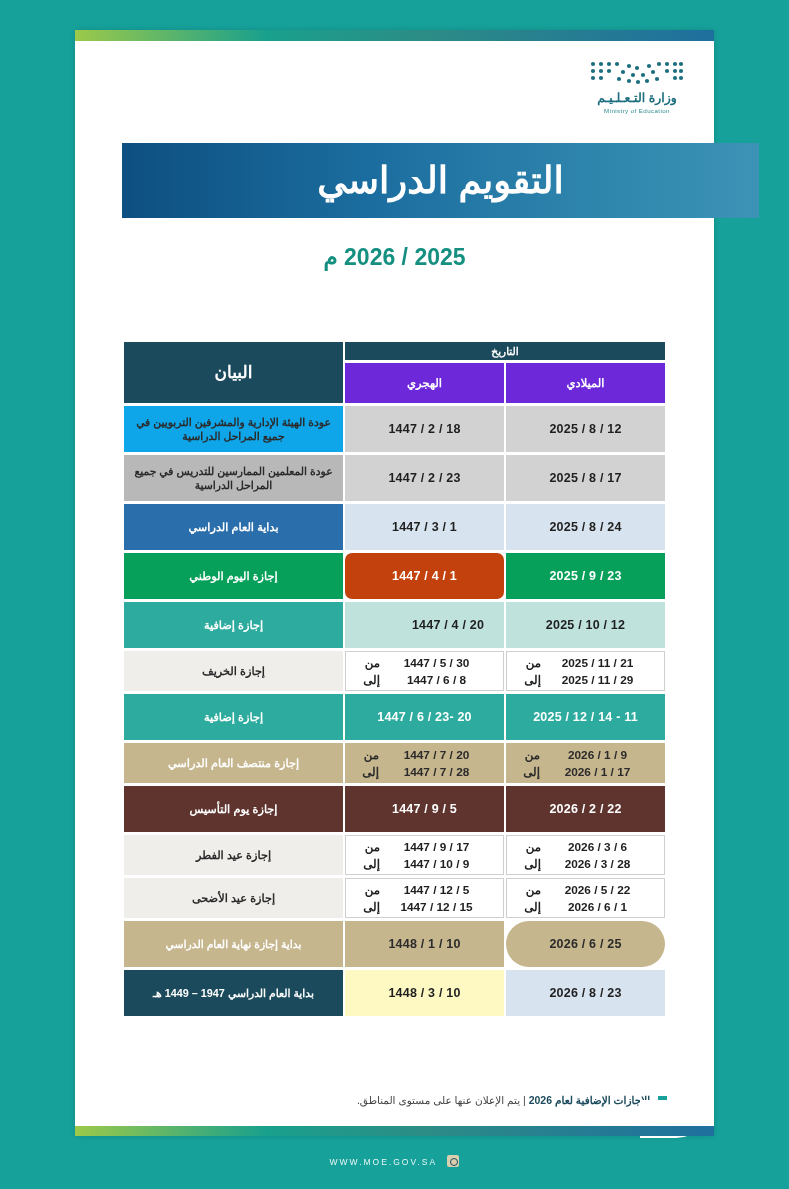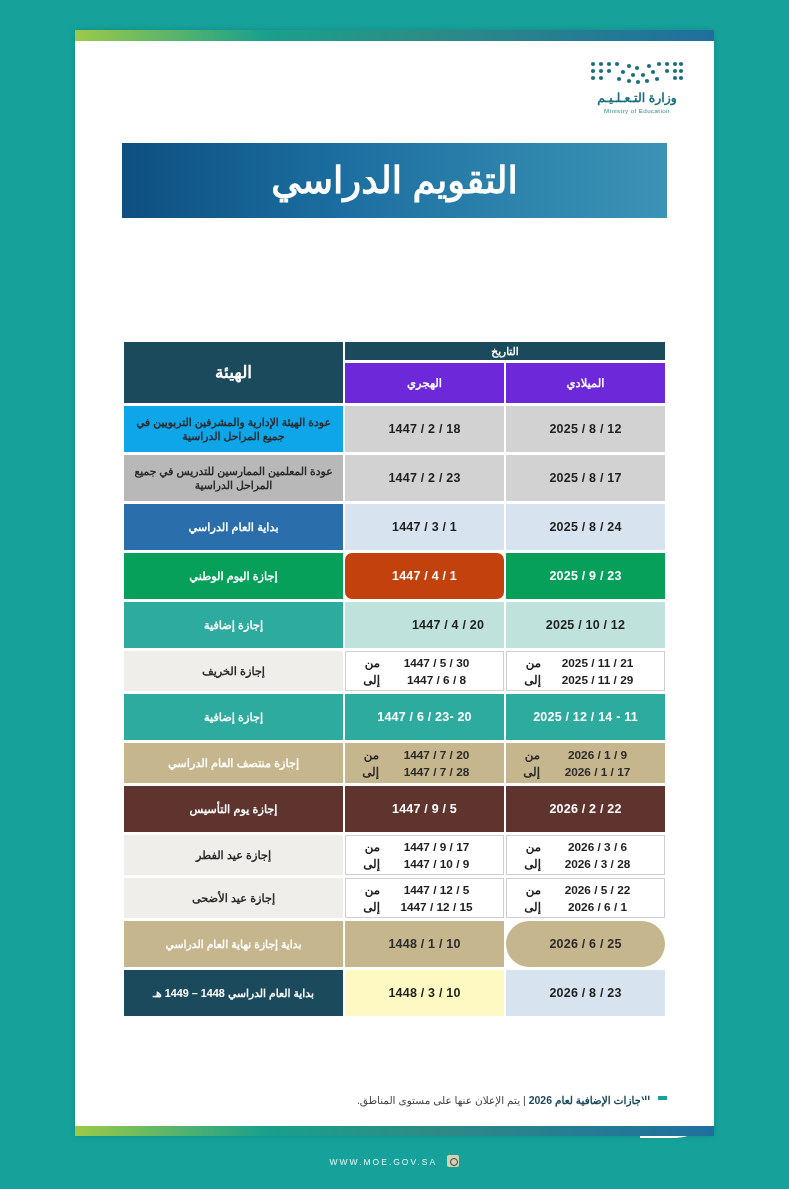--- a/index.html
+++ b/index.html
@@ -70,21 +70,21 @@
     color: #2e8b92;
     font-size: 6.2px;
     letter-spacing: 0.4px;
     display: block;
     margin-top: 1px;
   }
   
   #title-banner {
     position: absolute;
     left: 122px; top: 143px;
-    width: 545px; height: 75px;
+    width: 637px; height: 75px;
     background: linear-gradient(to right, #0d4f80 0%, #1c6ea0 40%, #2f86ad 75%, #3c93b6 100%);
     display: flex; align-items: center; justify-content: center;
   }
   #title-banner .t {
     color: #ffffff;
     font-size: 37px;
     font-weight: bold;
     letter-spacing: 0.5px;
   }
   
@@ -265,27 +265,28 @@
     </svg>
     <span class="ar">وزارة التـعـلـيـم</span>
     <span class="en">Ministry of Education</span>
   </div>
 
   <div id="title-banner">
     <span class="t">التقويم الدراسي</span>
   </div>
 
   <div id="years">
+    <div>2025 / 2026 م</div>
   </div>
 
   <table id="tbl">
     <thead>
       <tr>
         <td class="hdr-date" colspan="2">التاريخ</td>
-        <td class="hdr-bayan c-bayan" rowspan="2">الهيئة</td>
+        <td class="hdr-bayan c-bayan" rowspan="2">البيان</td>
       </tr>
       <tr>
         <td class="hdr-sub c-greg">الميلادي</td>
         <td class="hdr-sub c-hij">الهجري</td>
       </tr>
     </thead>
     <tbody id="tbody">
         <tr class="row-h">
           <td class="c-greg" style="background: rgb(210, 210, 210); color: rgb(31, 31, 31);">
             <div class="cell">12 / 8 / 2025</div>
@@ -491,21 +492,21 @@
           </td>
         </tr>
         <tr class="row-h">
           <td class="c-greg" style="background: rgb(215, 227, 238); color: rgb(31, 31, 31);">
             <div class="cell">23 / 8 / 2026</div>
           </td>
           <td class="c-hij" style="background: #fef9c3; color: rgb(31, 31, 31);">
             <div class="cell">10 / 3 / 1448</div>
           </td>
           <td class="c-bayan" style="background: rgb(27, 74, 92); color: rgb(255, 255, 255);">
-            <div class="bayan small">بداية العام الدراسي 1448 – 1449 هـ</div>
+            <div class="bayan small">بداية العام الدراسي 1947 – 1449 هـ</div>
           </td>
         </tr>
       </tbody>
   </table>
 
   <div id="foot">
     <span class="sq"></span>
     <span class="b">الإجازات الإضافية لعام 2026</span>
     <span class="n">| يتم الإعلان عنها على مستوى المناطق.</span>
   </div>

